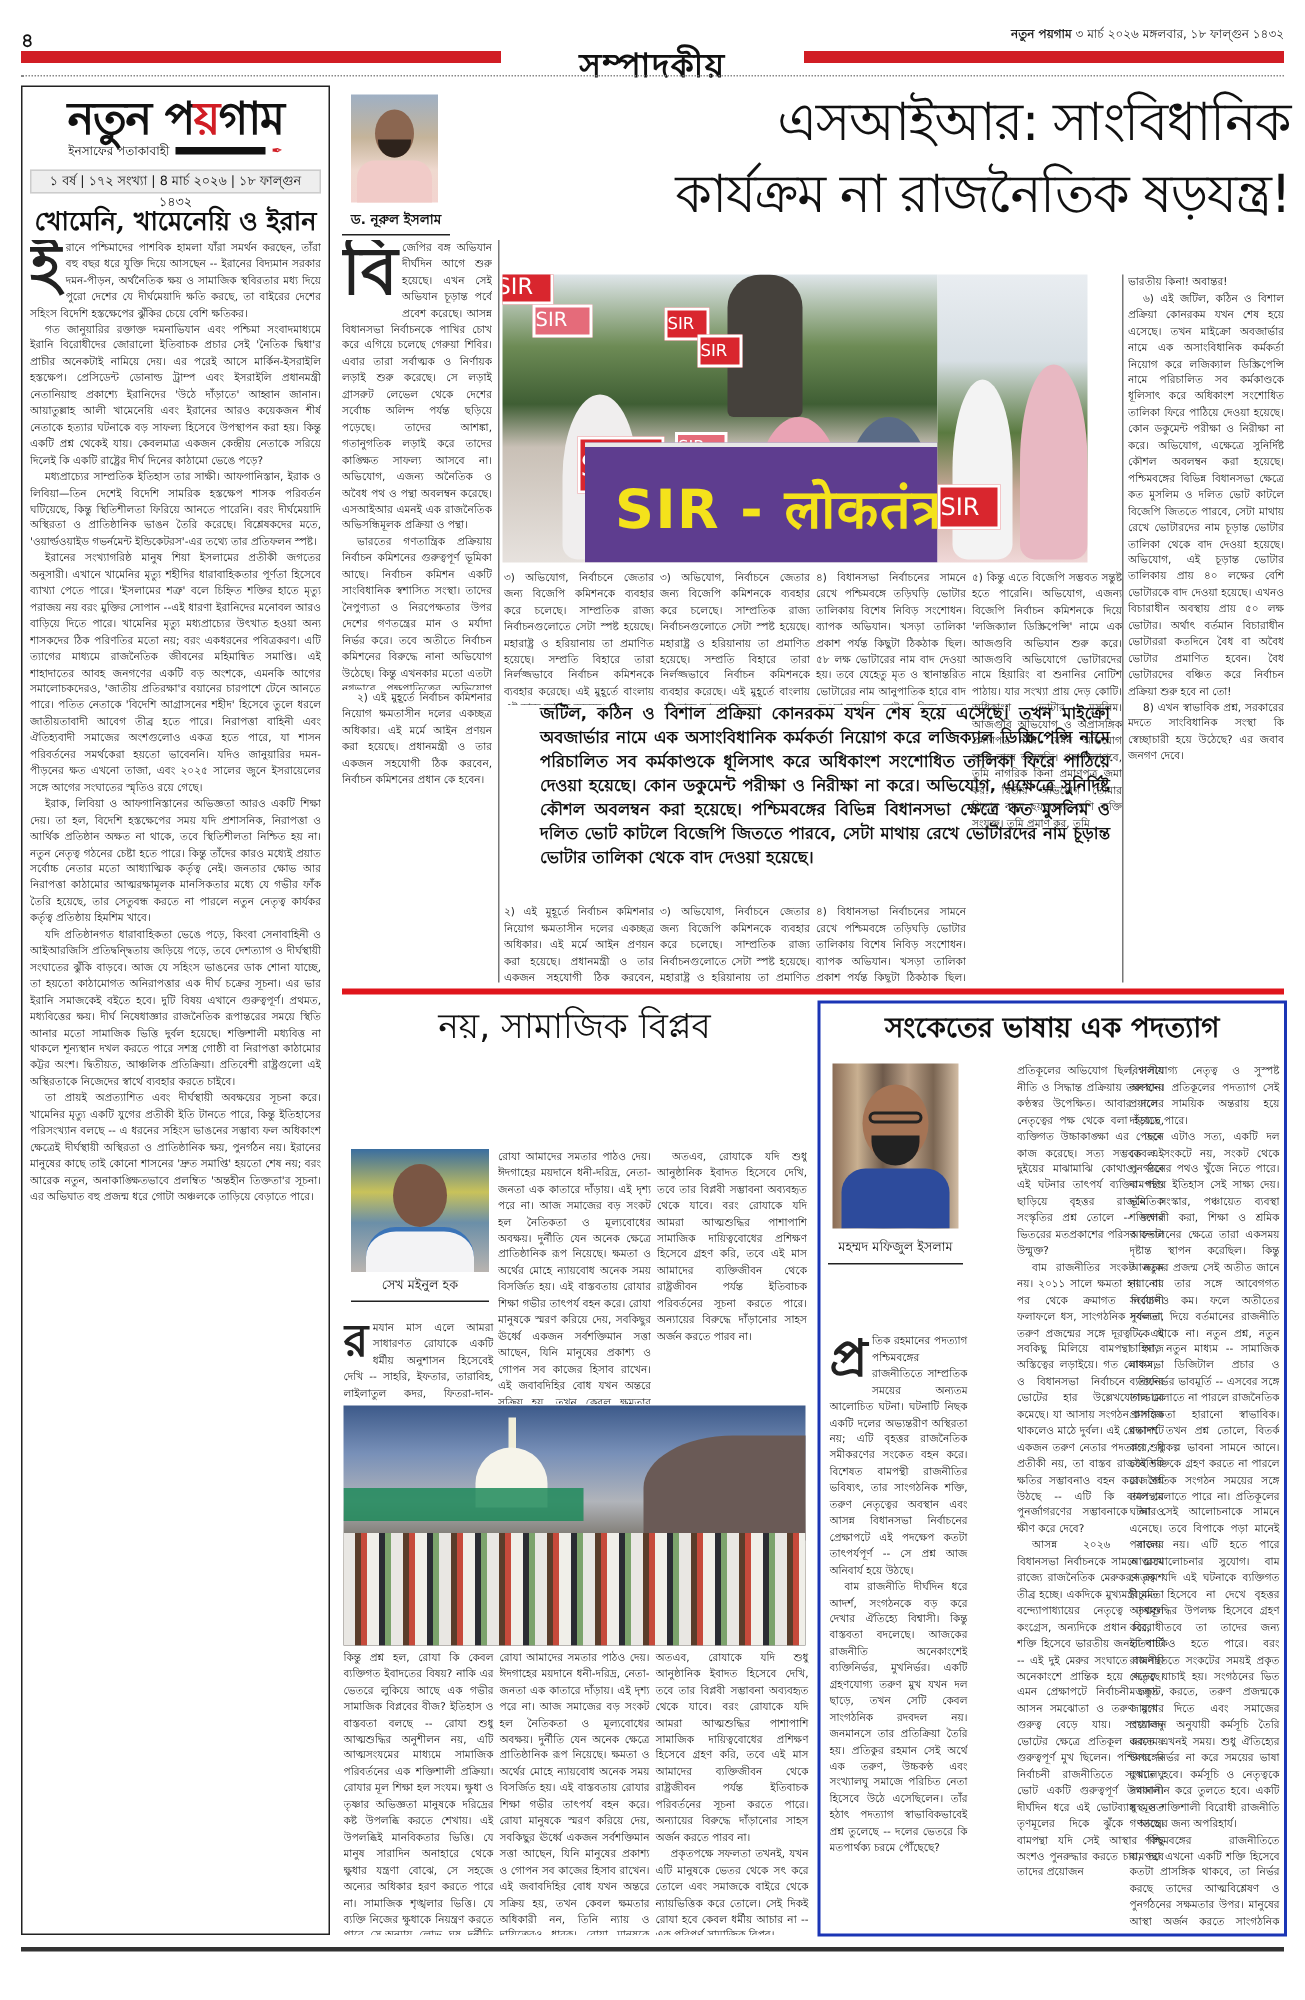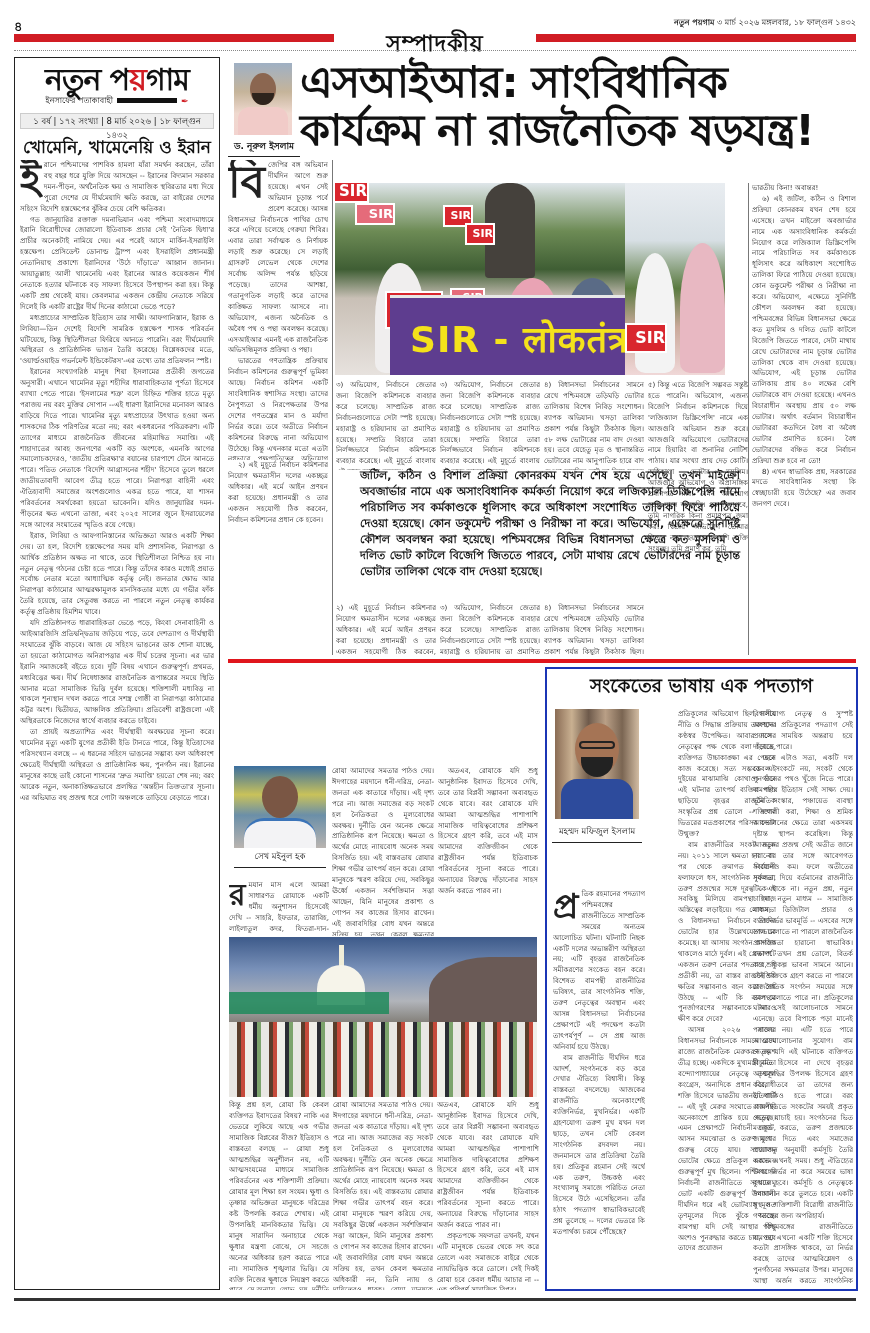--- a/index.html
+++ b/index.html
@@ -23,26 +23,26 @@
 .issue{left:20px;top:113px;width:194px;height:16px;background:#eee;border:1px solid #ccc;font-size:8.5px;text-align:center;line-height:14px}
 .left-head{left:20px;top:134px;width:194px;text-align:center;font-size:17px;font-family:"DejaVu Serif",serif;font-weight:bold}
 .body{font-size:7px;line-height:10.9px;text-align:justify;color:#222}
 .leftcol{left:20px;top:160px;width:194px;height:1125px;overflow:hidden}
 .dropcap{float:left;font-size:40px;line-height:36px;font-weight:bold;margin-right:3px;font-family:"DejaVu Serif",serif}
 .author-photo{left:234px;top:63px;width:58px;height:72px;background:linear-gradient(180deg,#9fb0c4 0%,#c5b49a 40%,#efd9cf 70%,#f3d4d0 100%)}
 .author-photo .face{position:absolute;left:16px;top:10px;width:26px;height:32px;border-radius:50%;background:#8b6650}
 .author-photo .beard{position:absolute;left:18px;top:30px;width:22px;height:12px;border-radius:0 0 11px 11px;background:#2e231c}
 .author-photo .shirt{position:absolute;left:4px;top:44px;width:50px;height:28px;background:#f1cbc8;border-radius:12px 12px 0 0}
 .author-name{left:228px;top:139px;width:72px;text-align:center;font-size:9px;font-weight:bold;border-bottom:1px solid #222;padding-bottom:2px}
-.main-head{left:300px;top:58px;width:560px;text-align:left;font-size:43px;line-height:48px;font-family:"DejaVu Sans",sans-serif;font-weight:bold;letter-spacing:-1px}
+.main-head{left:300px;top:58px;width:560px;text-align:right;font-size:35px;line-height:48px;font-family:"DejaVu Sans",sans-serif;font-weight:normal;letter-spacing:-1px}
 .main-photo{left:335px;top:183px;width:290px;height:192px;overflow:hidden;background:linear-gradient(180deg,#dfe6ea 0%,#6d8b55 25%,#3f5e34 45%,#c9c0b6 60%,#e7e2de 100%)}
 .main-photo2{left:625px;top:183px;width:100px;height:192px;overflow:hidden;background:linear-gradient(180deg,#e9edf1 0%,#d7dfe4 30%,#5a7a40 55%,#caa99a 75%,#f0d8d8 100%)}
 .banner{position:absolute;left:55px;top:112px;width:330px;height:80px;background:#5e3d8f;border-top:3px solid #e7e7e7}
 .banner span{position:absolute;left:20px;top:16px;font-size:36px;font-weight:900;color:#f4e21b;letter-spacing:1px;white-space:nowrap}
-.sign{position:absolute;background:#d9262e;color:#fff;font-weight:700;text-align:right;border:2px solid #fff;font-family:"DejaVu Sans",sans-serif}
+.sign{position:absolute;background:#d9262e;color:#fff;font-weight:400;text-align:left;border:2px solid #fff;font-family:"DejaVu Sans",sans-serif}
 .statue{position:absolute;left:150px;top:0;width:50px;height:95px;background:#45413c;border-radius:22px 22px 4px 4px}
 .person{position:absolute;border-radius:50% 50% 10px 10px}
 .col{position:absolute;overflow:hidden}
 .highlight{left:360px;top:468px;width:380px;height:130px;font-size:11px;line-height:16px;font-weight:bold;text-align:justify;color:#111}
 .redrule{left:228px;top:659px;width:628px;height:4px;background:#e0151c}
 .roza-head{left:228px;top:668px;width:310px;text-align:center;font-size:23px;line-height:34px;font-family:"DejaVu Sans",sans-serif}
 .roza-photo{left:234px;top:766px;width:92px;height:82px;background:linear-gradient(180deg,#3a6ea0 0%,#c9c25a 35%,#6b8fa8 60%,#b9b4b0 100%);overflow:hidden}
 .roza-photo .face{position:absolute;left:28px;top:10px;width:36px;height:42px;border-radius:50%;background:#7a5644}
 .roza-photo .scarf{position:absolute;left:10px;top:52px;width:72px;height:30px;background:#f3f3f5;border-radius:20px 20px 0 0;border-top:3px solid #3b74b8}
 .roza-author{left:234px;top:850px;width:92px;text-align:center;font-size:8.5px;border-bottom:1px solid #222;padding-bottom:3px}
@@ -164,20 +164,21 @@
 <div class="col body" style="left:440px;top:603px;width:100px;height:52px">
   <p>৩) অভিযোগ, নির্বাচনে জেতার জন্য বিজেপি কমিশনকে ব্যবহার করে চলেছে। সাম্প্রতিক রাজ্য নির্বাচনগুলোতে সেটা স্পষ্ট হয়েছে। মহারাষ্ট্র ও হরিয়ানায় তা প্রমাণিত হয়েছে। সম্প্রতি বিহারে তারা নির্লজ্জভাবে নির্বাচন কমিশনকে ব্যবহার করেছে। এই মুহূর্তে বাংলায় এই কাজ আরম্ভ করেছে।</p>
 </div>
 <div class="col body" style="left:544px;top:603px;width:100px;height:52px">
   <p>৪) বিধানসভা নির্বাচনের সামনে রেখে পশ্চিমবঙ্গে তড়িঘড়ি ভোটার তালিকায় বিশেষ নিবিড় সংশোধন। ব্যাপক অভিযান। খসড়া তালিকা প্রকাশ পর্যন্ত কিছুটা ঠিকঠাক ছিল। ৫৮ লক্ষ ভোটারের নাম বাদ দেওয়া হয়। তবে যেহেতু মৃত ও স্থানান্তরিত ভোটারের নাম আনুপাতিক হারে বাদ দেওয়া হয়েছিল তাই তা নিয়ে সন্দেহ থাকলেও, বিশাল অসঙ্গতি ছিল না।</p>
 </div>
 
 <div class="abs redrule"></div>
 
 <div class="abs roza-head">
+  <div>নয়, সামাজিক বিপ্লব</div>
 </div>
 <div class="abs roza-photo">
     <div class="scarf"></div>
     <div class="face"></div>
   </div>
 <div class="abs roza-author">সেখ মইনুল হক</div>
 <div class="col body" style="left:332px;top:766px;width:102px;height:170px">
     <p>রোযা আমাদের সমতার পাঠও দেয়। ঈদগাহের ময়দানে ধনী-দরিদ্র, নেতা-জনতা এক কাতারে দাঁড়ায়। এই দৃশ্য পরে না। আজ সমাজের বড় সংকট হল নৈতিকতা ও মূল্যবোধের অবক্ষয়। দুর্নীতি যেন অনেক ক্ষেত্রে প্রাতিষ্ঠানিক রূপ নিয়েছে। ক্ষমতা ও অর্থের মোহে ন্যায়বোধ অনেক সময় বিসর্জিত হয়। এই বাস্তবতায় রোযার শিক্ষা গভীর তাৎপর্য বহন করে। রোযা মানুষকে স্মরণ করিয়ে দেয়, সবকিছুর ঊর্ধ্বে একজন সর্বশক্তিমান সত্তা আছেন, যিনি মানুষের প্রকাশ্য ও গোপন সব কাজের হিসাব রাখেন। এই জবাবদিহির বোধ যখন অন্তরে সক্রিয় হয়, তখন কেবল ক্ষমতার অধিকারী নন, তিনি ন্যায় ও দায়িত্বেরও ধারক। রোযা মানুষকে শেখায় আত্মসংযম, ধৈর্য ও সহমর্মিতা -- যা নেতৃত্বের মৌলিক গুণ। যে নেতা ক্ষুধার কষ্ট অনুভব করেছেন, তিনি জনগণের দুর্দশার প্রতি সংবেদনশীল হন। যে নেতা আত্মশাসনে বিশ্বাসী, তিনি ক্ষমতার অপব্যবহার করেন না।</p>
   </div>
 <div class="col body" style="left:438px;top:766px;width:100px;height:170px">

